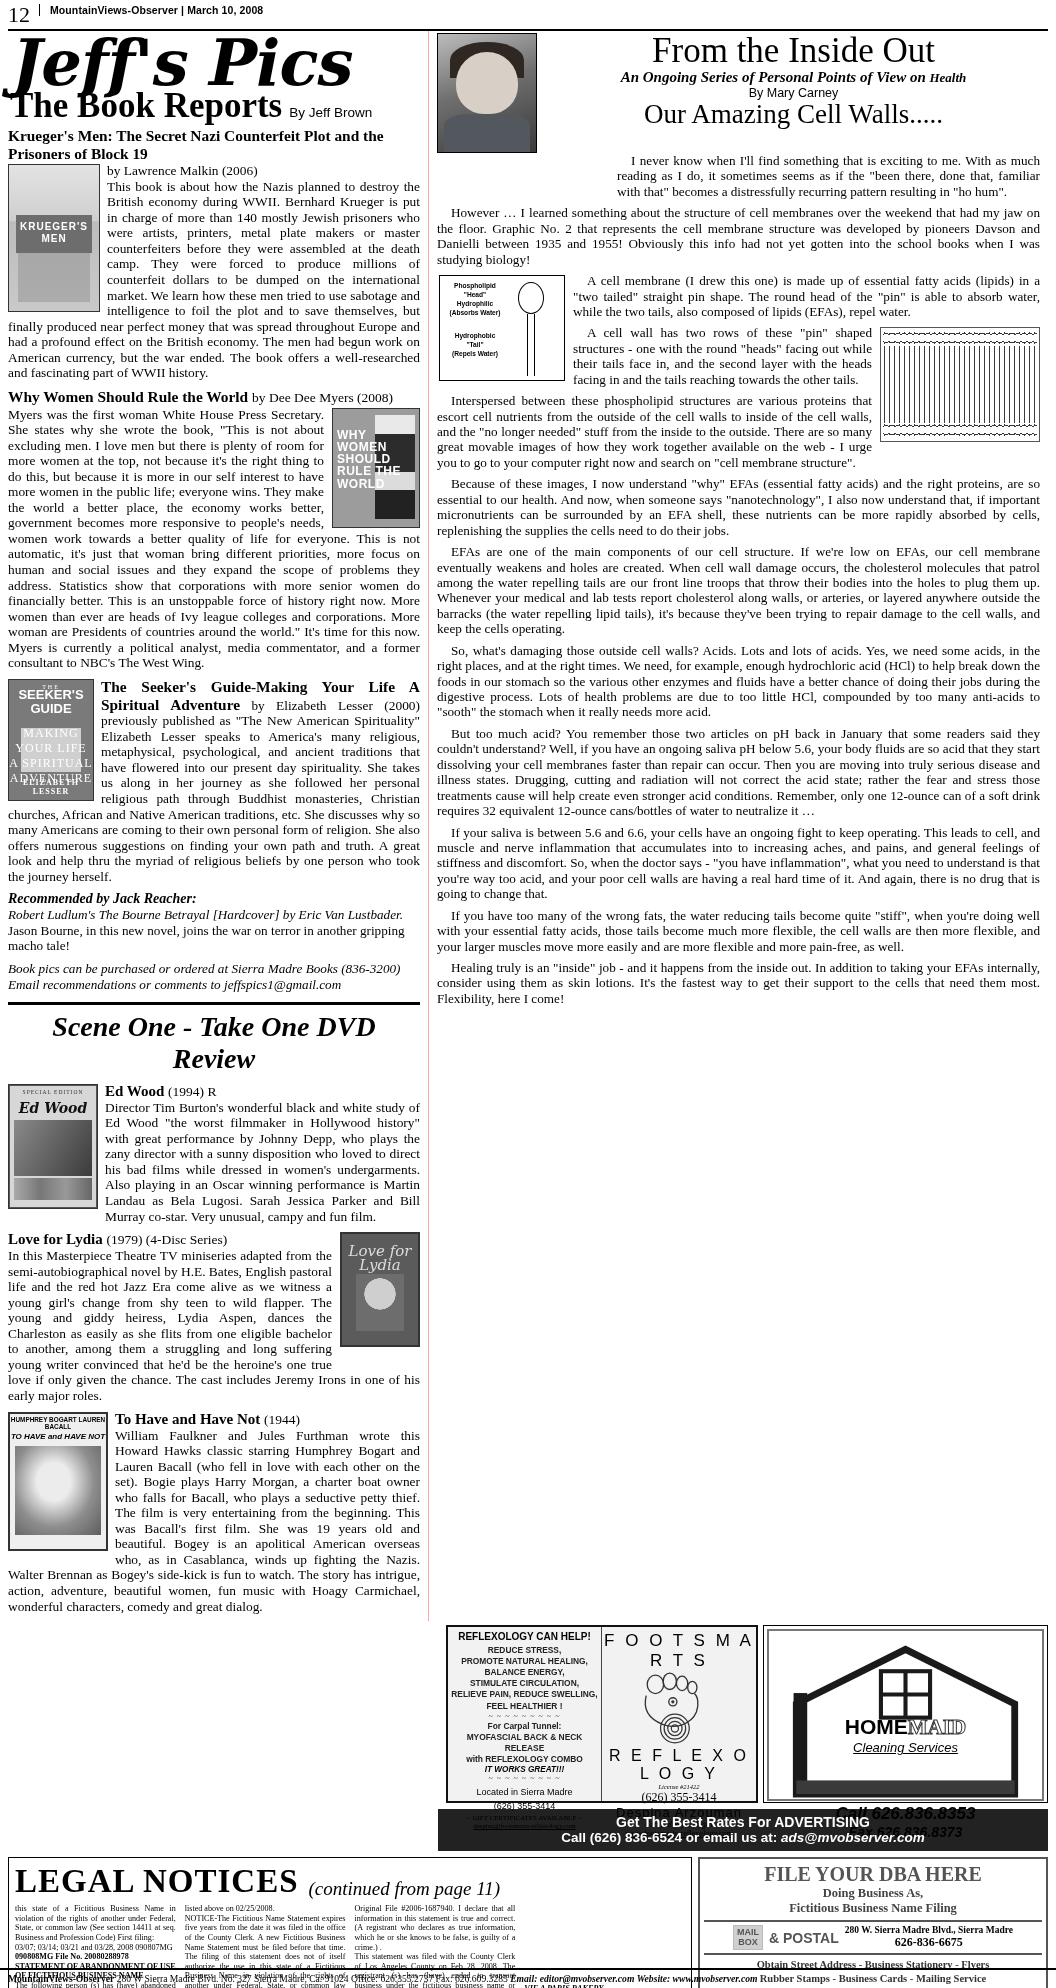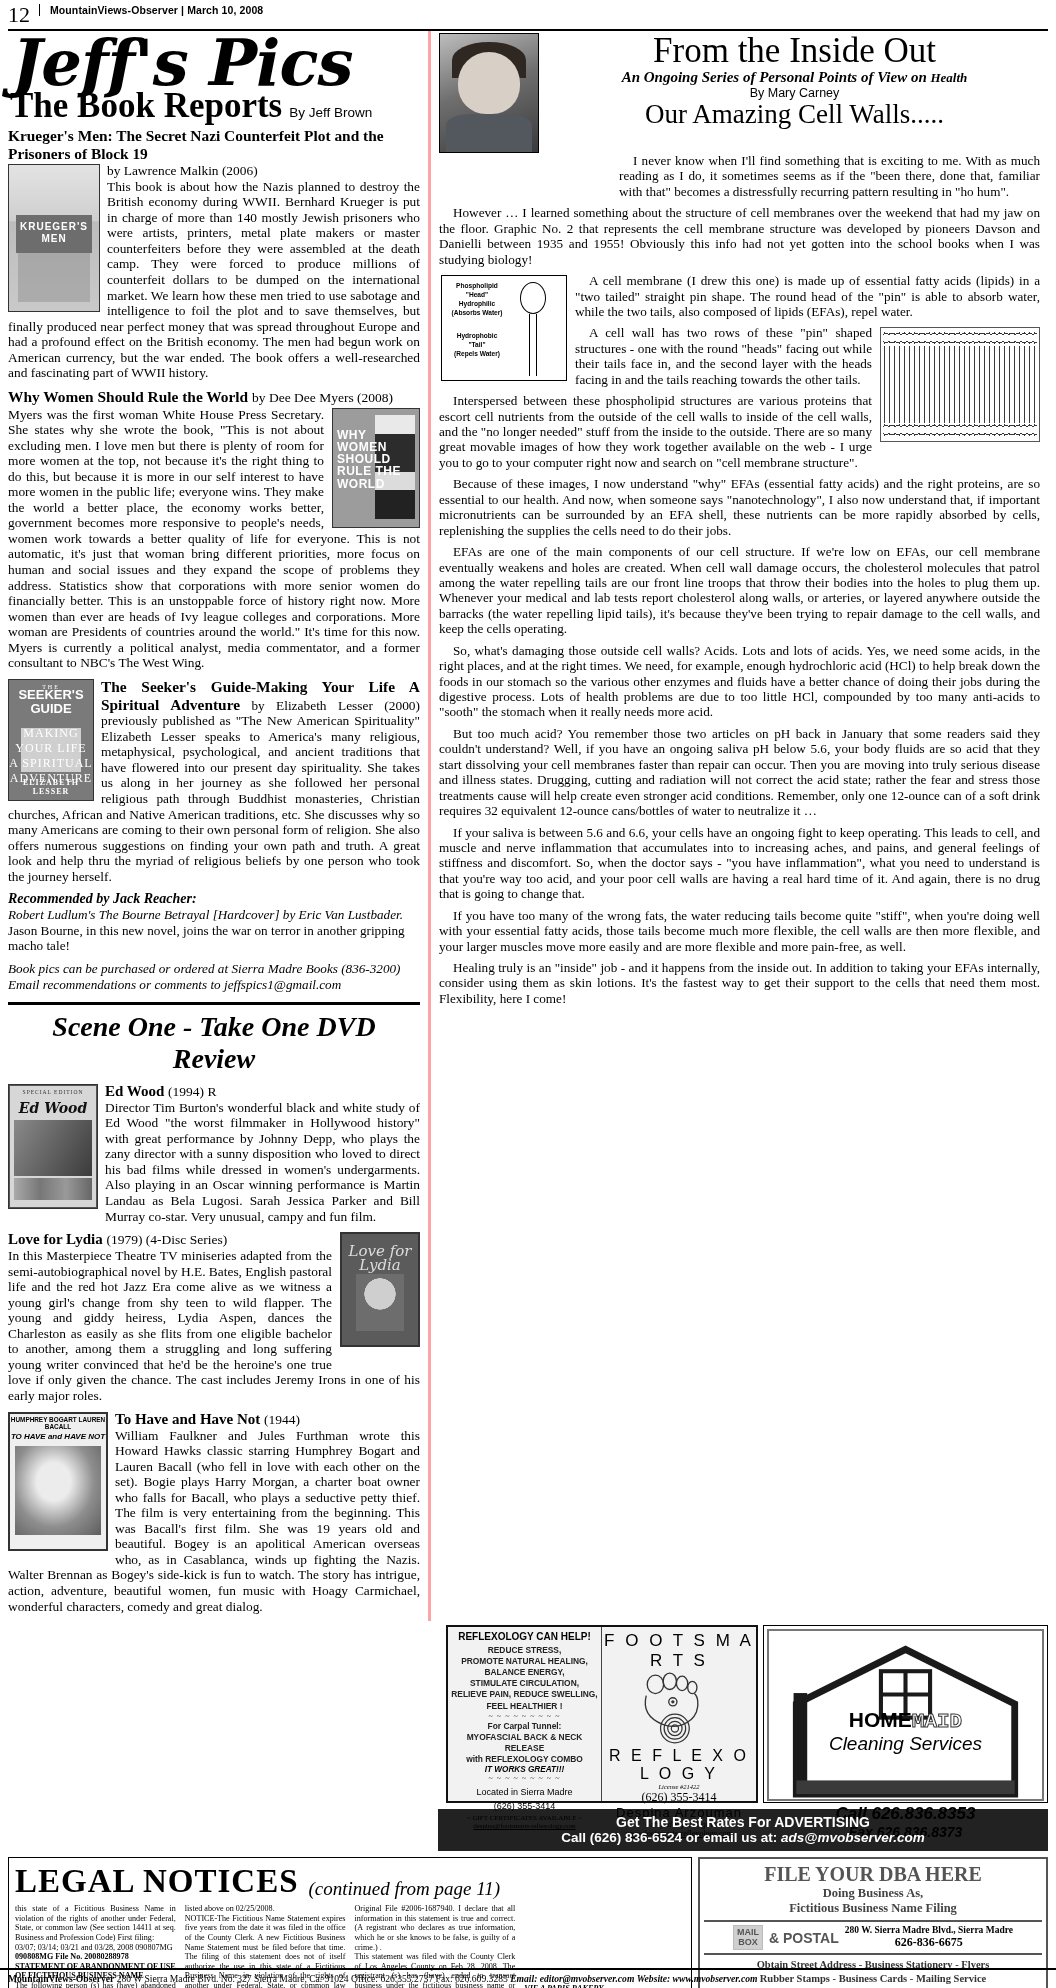--- a/index.html
+++ b/index.html
@@ -17,21 +17,21 @@
   .masthead { display:flex; align-items:flex-start; padding:4px 8px 0 8px; height:26px; }
   .pagenum { font-family:"Liberation Serif", serif; font-size:22px; line-height:1; padding-right:9px; }
   .mastrule { border-left:1px solid #000; padding-left:10px; flex:1; }
   .mastline { font-family:"Liberation Sans", sans-serif; font-weight:bold; font-size:10.5px; letter-spacing:.1px; }
   .mastline .datepart { }
   .masthead-topline { border-top:2px solid #000; margin-top:3px; }
 
   
   .cols { display:flex; gap:0px; padding:0 8px; }
   .colL { width:420px; padding-right:8px; }
-  .colR { width:612px; padding-left:8px; border-left:3px solid #fca5a5; }
+  .colR { width:612px; padding-left:8px; border-left:1px solid #fca5a5; }
 
   
   .jeffspics {
     font-family:"DejaVu Serif", serif;
     font-size:64px; font-weight:bold; font-style:italic;
     line-height:.95; letter-spacing:-1px; margin:2px 0 -6px 4px;
   }
   .bookreports-row { display:flex; align-items:baseline; gap:7px; margin:0 0 4px 2px;}
   .bookreports { font-family:"Liberation Serif", serif; font-weight:bold; font-size:35px; line-height:1; }
   .byline { font-family:"Liberation Sans", sans-serif; font-size:13.5px; }
@@ -401,22 +401,22 @@
       <div class="housebox">
         <svg viewBox="0 0 200 120" style="width:100%;height:100%;">
           <path d="M20 118 L20 52 L100 12 L180 52 L180 118 Z" fill="#fff" stroke="#1a1a1a" stroke-width="5"></path>
           <rect x="18" y="44" width="10" height="74" fill="#1a1a1a"></rect>
           <rect x="20" y="108" width="160" height="10" fill="#3a3a3a"></rect>
           <rect x="82" y="28" width="36" height="34" fill="#fff" stroke="#1a1a1a" stroke-width="3"></rect>
           <line x1="100" y1="28" x2="100" y2="62" stroke="#1a1a1a" stroke-width="3"></line>
           <line x1="82" y1="45" x2="118" y2="45" stroke="#1a1a1a" stroke-width="3"></line>
         </svg>
         <div style="position:absolute; left:8%; bottom:26%; right:8%; text-align:center;">
-          <span style="font-family:'Liberation Sans',sans-serif;font-weight:bold;font-size:21px;">HOME</span><span style="font-family:Liberation Mono, monospace;font-weight:bold;font-size:21px;color:#fff;-webkit-text-stroke:1px #333;">MAID</span>
-          <div style="font-family:'Liberation Sans',sans-serif;font-style:italic;font-size:19px;">Cleaning Services</div>
+          <span style="font-family:'Liberation Sans',sans-serif;font-weight:bold;font-size:21px;">HOME</span><span style="font-family:Liberation Serif, serif;font-weight:bold;font-size:21px;color:#fff;-webkit-text-stroke:1px #333;">MAID</span>
+          <div style="font-family:'Liberation Sans',sans-serif;font-style:italic;font-size:13px;text-decoration:underline;">Cleaning Services</div>
         </div>
       </div>
       <div style="padding-top:3px;">
         <div class="home-call">Call 626.836.8353</div>
         <div class="home-fax">Fax 626.836.8373</div>
       </div>
     </div>
   </div>
 
   <div class="adbanner" style="margin-left:438px;">

